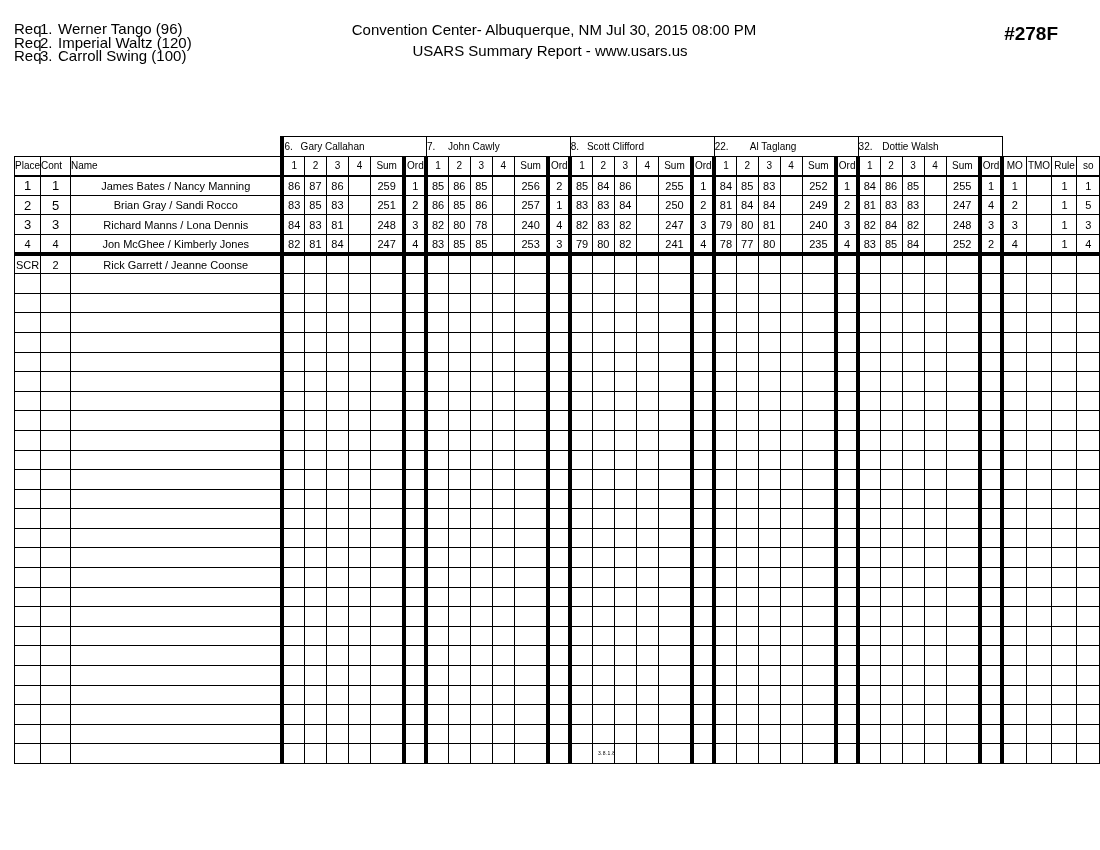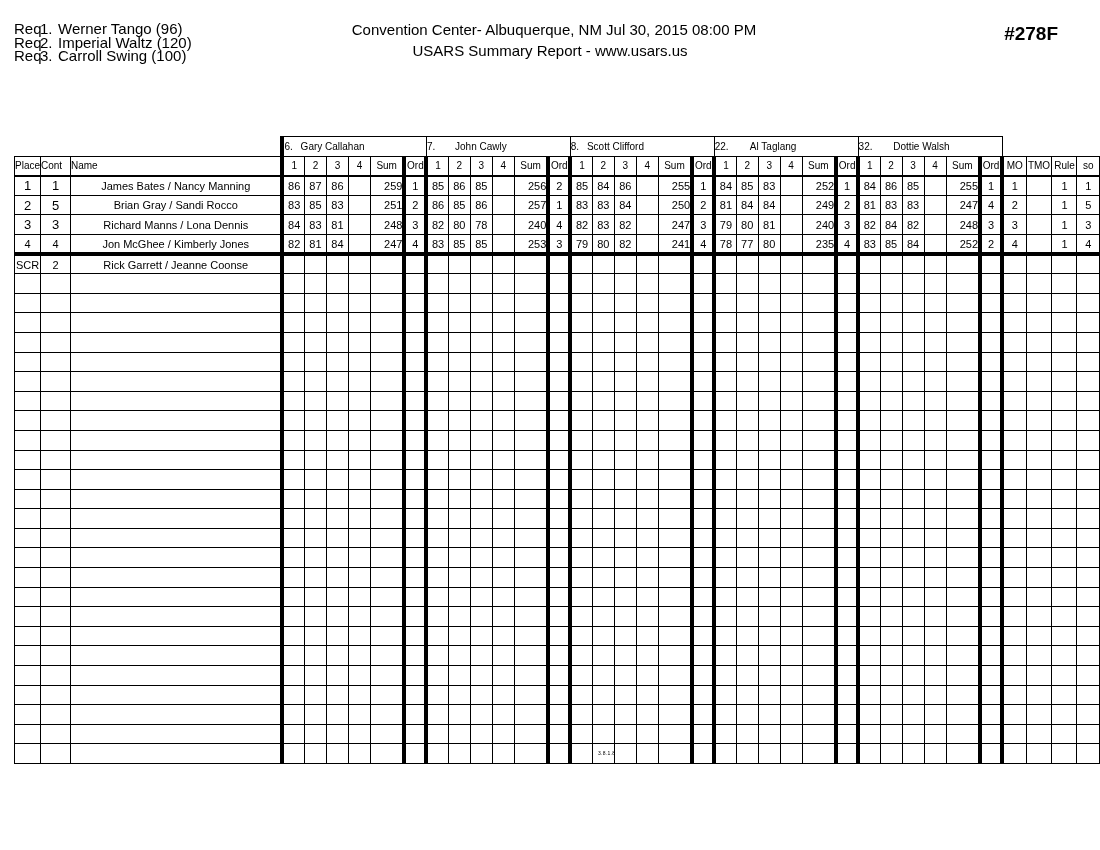--- a/index.html
+++ b/index.html
@@ -57,21 +57,21 @@
     text-align: left; padding-left: 5px; font-size: 10px; height: 20px;
   }
   .noborder { border: none !important; }
 
   
   .sub { text-align: center; font-size: 10px; height: 20px; }
   .sub-left { text-align: left; padding-left: 4px; }
 
   
   .c { text-align: center; }
-  .r { text-align: right; padding-right: 5px; }
+  .r { text-align: center; padding-right: 5px; }
   .l { text-align: center; padding-left: 5px; }
 
   
   .thickL { border-left: 4px solid #000 !important; }
   .thickR { border-right: 4px solid #000 !important; }
   tr.cutline td { border-bottom: 4px solid #000 !important; }
   tr.headline td, tr.headline th { border-bottom: 2.5px solid #000 !important; }
 
   .bold { font-weight: bold; }
   .big  { font-size: 13px; }
@@ -140,24 +140,24 @@
         <col style="width: 22px;">
         <col style="width: 24px;">
         <col style="width: 26px;">
         <col style="width: 25px;">
         <col style="width: 22px;">
       </colgroup>
     <thead>
       <tr id="judge-band-row">
           <td colspan="3" class="noborder"></td>
           <td colspan="6" class="jband thickL"><span>6.</span><span style="margin-left: 5px;"> Gary Callahan</span></td>
-          <td colspan="6" class="jband"><span>7.</span><span style="margin-left: 17px; text-align: right;"> John Cawly</span></td>
+          <td colspan="6" class="jband"><span>7.</span><span style="margin-left: 10px; text-align: right;"> John Cawly</span></td>
           <td colspan="6" class="jband"><span>8.</span><span style="margin-left: 5px;"> Scott Clifford</span></td>
           <td colspan="6" class="jband"><span>22.</span><span style="margin-left: 19px;"> Al Taglang</span></td>
-          <td colspan="6" class="jband"><span>32.</span><span style="margin-left: 18px;"> Dottie Walsh</span></td>
+          <td colspan="6" class="jband"><span>32.</span><span style="margin-left: 7px;"> Dottie Walsh</span></td>
           <td colspan="4" class="noborder"></td>
         </tr>
       <tr id="subhead-row" class="headline">
           <td class="sub sub-left">Place</td>
           <td class="sub sub-left">Cont</td>
           <td class="sub sub-left">Name</td>
           <td class="sub thickL">1</td>
           <td class="sub">2</td>
           <td class="sub">3</td>
           <td class="sub">4</td>

